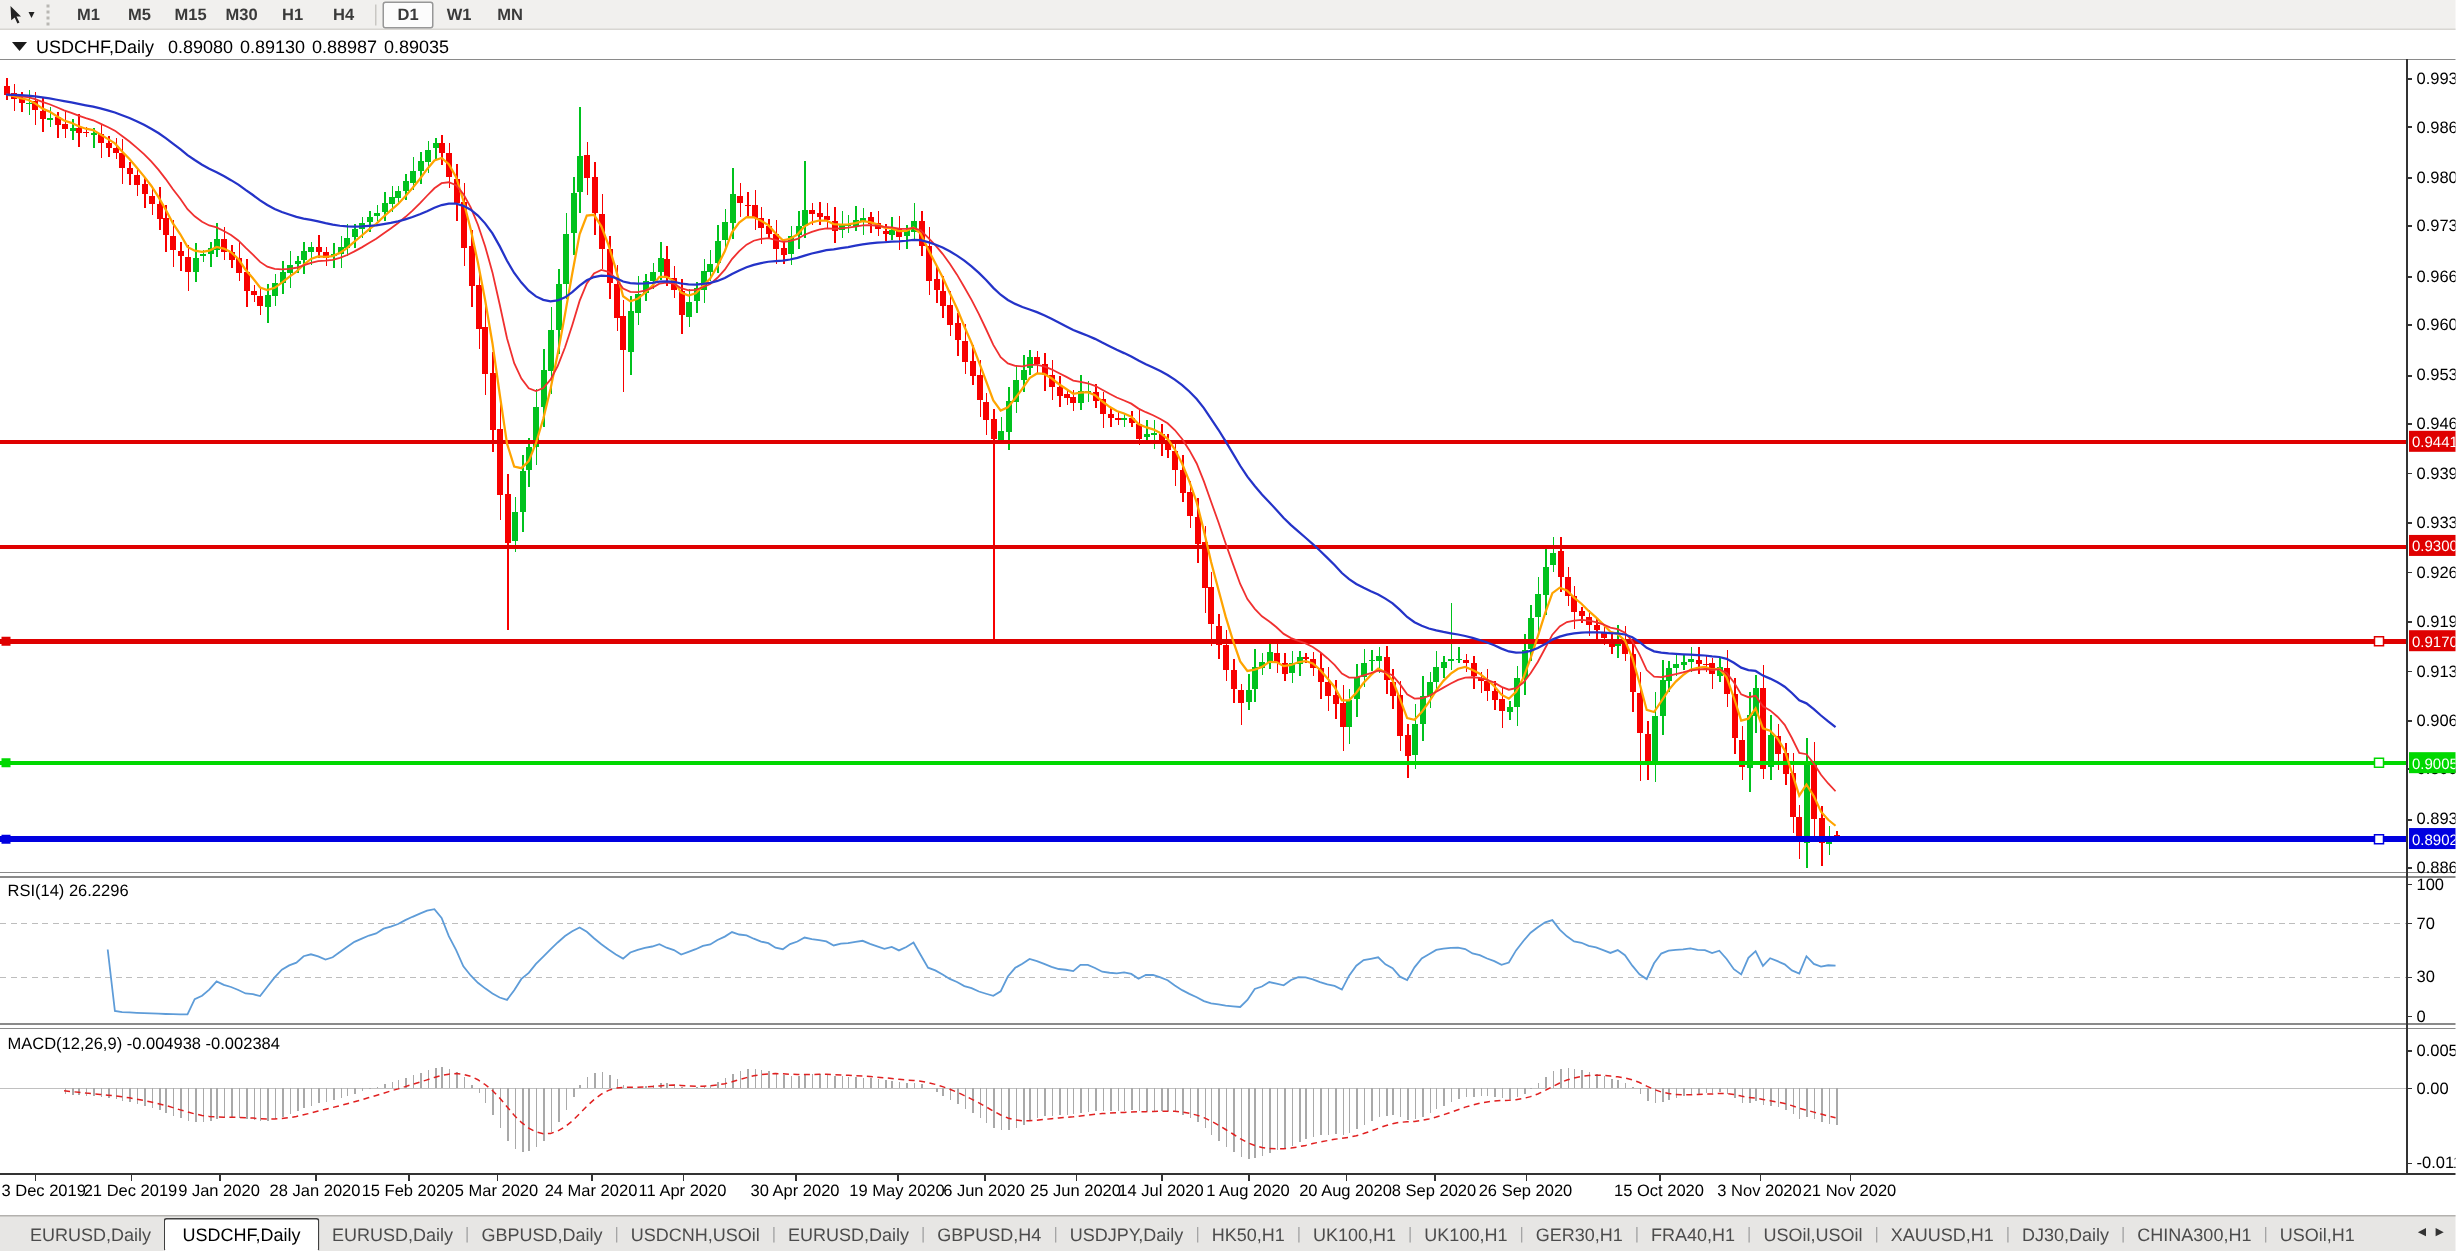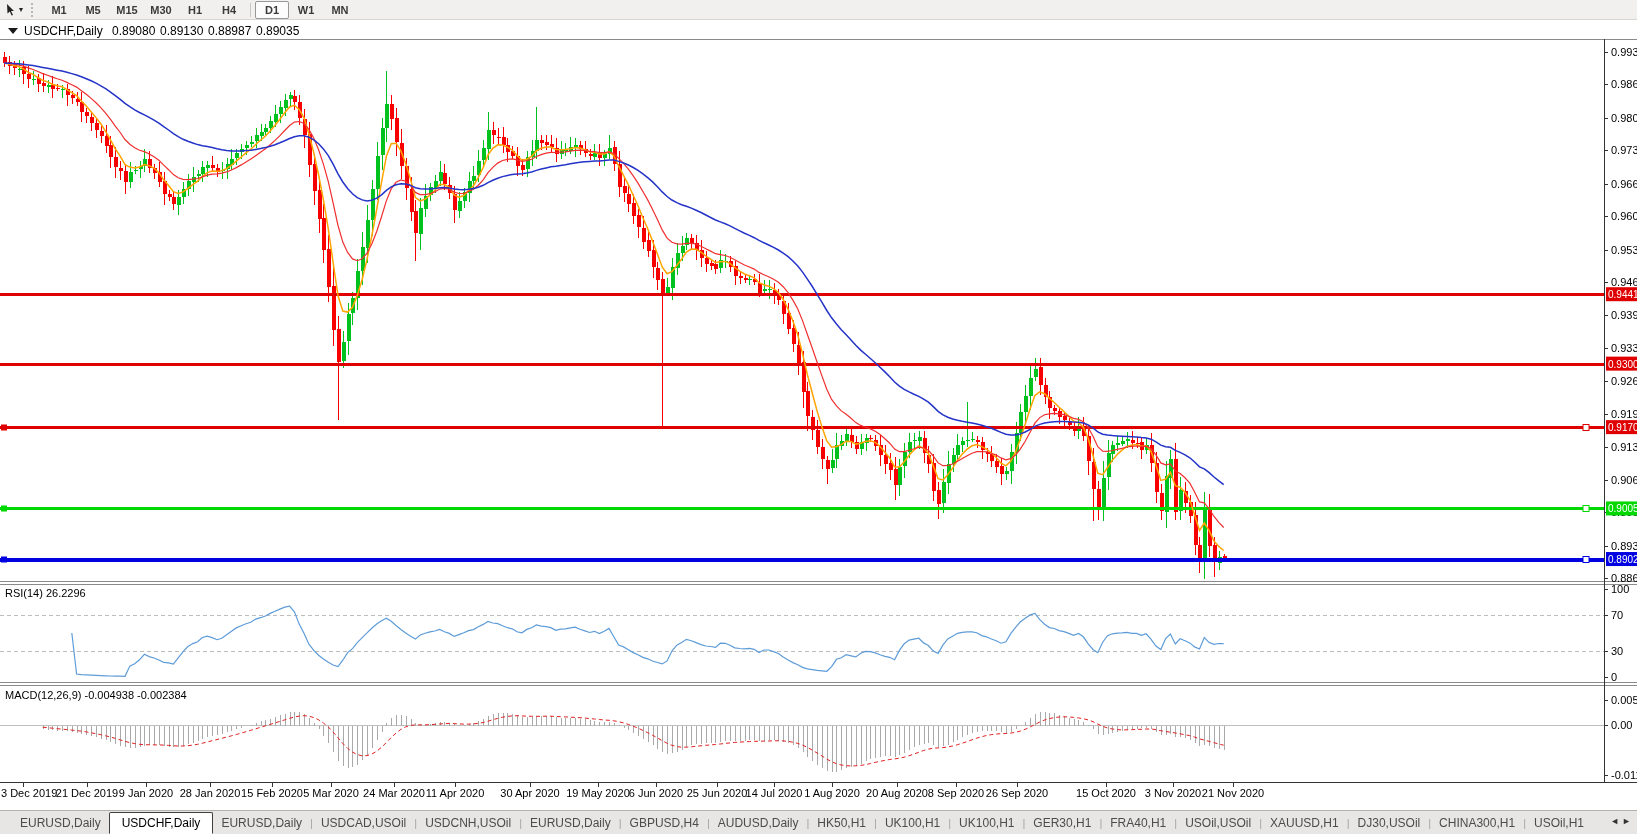--- a/index.html
+++ b/index.html
@@ -955,45 +955,45 @@
         <rect x="0" y="666" width="1604" height="96"></rect>
       </clipPath>
     </defs>
   </svg>
 
 <div id="tabbar">
     <div class="tab">EURUSD,Daily</div>
     <div class="tab active">USDCHF,Daily</div>
     <div class="tab">EURUSD,Daily</div>
     <span class="tab-sep">|</span>
-    <div class="tab">USDCAD,USOil</div>
+    <div class="tab">GBPUSD,Daily</div>
     <span class="tab-sep">|</span>
     <div class="tab">USDCNH,USOil</div>
     <span class="tab-sep">|</span>
     <div class="tab">EURUSD,Daily</div>
     <span class="tab-sep">|</span>
     <div class="tab">GBPUSD,H4</div>
     <span class="tab-sep">|</span>
-    <div class="tab">AUDUSD,Daily</div>
+    <div class="tab">USDJPY,Daily</div>
     <span class="tab-sep">|</span>
     <div class="tab">HK50,H1</div>
     <span class="tab-sep">|</span>
     <div class="tab">UK100,H1</div>
     <span class="tab-sep">|</span>
     <div class="tab">UK100,H1</div>
     <span class="tab-sep">|</span>
     <div class="tab">GER30,H1</div>
     <span class="tab-sep">|</span>
     <div class="tab">FRA40,H1</div>
     <span class="tab-sep">|</span>
     <div class="tab">USOil,USOil</div>
     <span class="tab-sep">|</span>
     <div class="tab">XAUUSD,H1</div>
     <span class="tab-sep">|</span>
-    <div class="tab">DJ30,USOil</div>
+    <div class="tab">DJ30,Daily</div>
     <span class="tab-sep">|</span>
     <div class="tab">CHINA300,H1</div>
     <span class="tab-sep">|</span>
     <div class="tab">USOil,H1</div>
   </div>
 <div id="tab-arrows">
   <span>◄</span><span>►</span>
 </div>
 
 </body></html>

